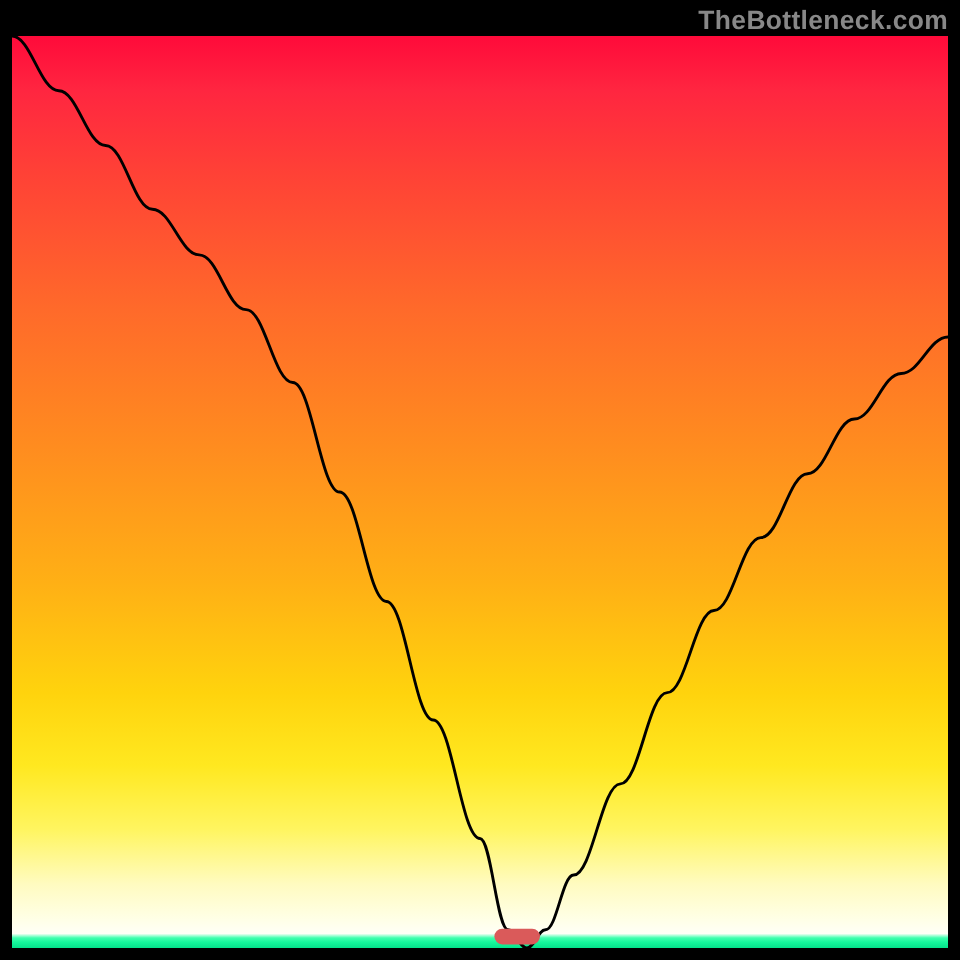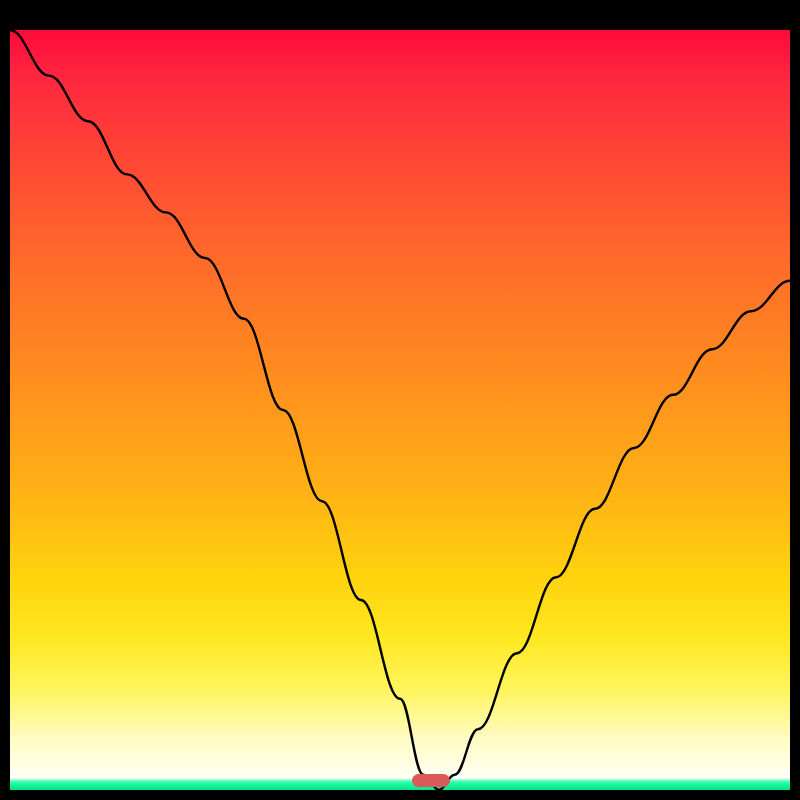--- a/index.html
+++ b/index.html
@@ -96,20 +96,21 @@
     stroke-width: 2.4;
     stroke-linecap: round;
     stroke-linejoin: round;
   }
 </style>
 </head>
 <body>
 
 <div class="stage">
 
+  <div class="watermark">TheBottleneck.com</div>
 
   <div class="plot-frame">
 
     <div class="gradient-area"></div>
 
     <div class="green-strip"></div>
 
     <svg class="curve" viewBox="0 0 780 760" preserveAspectRatio="none">
       <path id="curve-path" d="M 0.0 0.0 C 15.6 0.0, 23.4 45.6, 39.0 45.6 C 54.6 45.6, 62.4 91.2, 78.0 91.2 C 93.6 91.2, 101.4 144.4, 117.0 144.4 C 132.6 144.4, 140.4 182.4, 156.0 182.4 C 171.6 182.4, 179.4 228.0, 195.0 228.0 C 210.6 228.0, 218.4 288.8, 234.0 288.8 C 249.6 288.8, 257.4 380.0, 273.0 380.0 C 288.6 380.0, 296.4 471.2, 312.0 471.2 C 327.6 471.2, 335.4 570.0, 351.0 570.0 C 366.6 570.0, 374.4 668.8, 390.0 668.8 C 399.4 668.8, 404.0 744.8, 413.4 744.8 C 419.6 744.8, 422.8 760.0, 429.0 760.0 C 435.2 760.0, 438.4 744.8, 444.6 744.8 C 454.0 744.8, 458.6 699.2, 468.0 699.2 C 483.6 699.2, 491.4 623.2, 507.0 623.2 C 522.6 623.2, 530.4 547.2, 546.0 547.2 C 561.6 547.2, 569.4 478.8, 585.0 478.8 C 600.6 478.8, 608.4 418.0, 624.0 418.0 C 639.6 418.0, 647.4 364.8, 663.0 364.8 C 678.6 364.8, 686.4 319.2, 702.0 319.2 C 717.6 319.2, 725.4 281.2, 741.0 281.2 C 756.6 281.2, 764.4 250.8, 780.0 250.8"></path>
     </svg>

